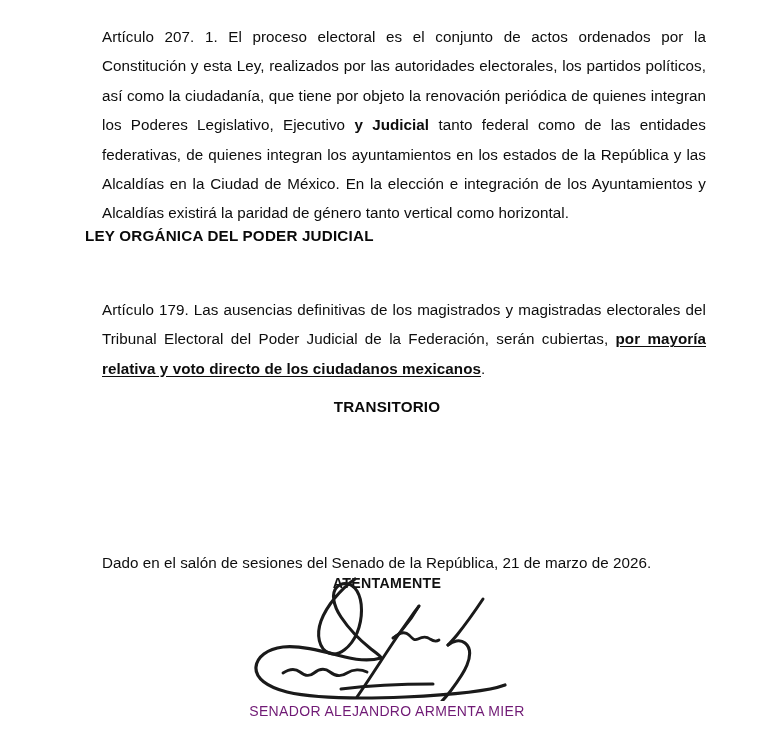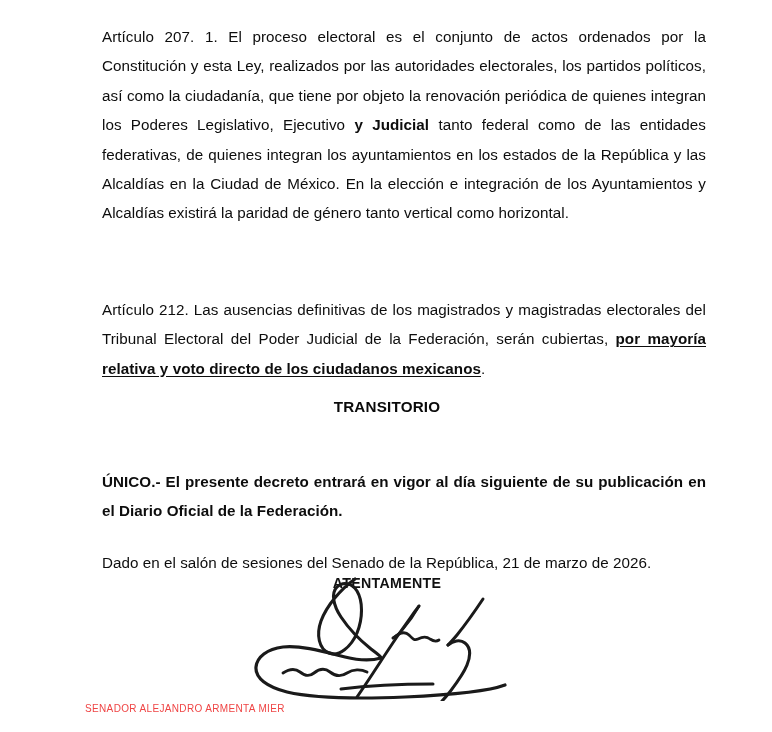--- a/index.html
+++ b/index.html
@@ -132,41 +132,41 @@
     height: 128px;
     z-index: 2;
     pointer-events: none;
   }
 
   .signature-name {
     position: absolute;
     left: 0;
     top: 128px;
     width: 604px;
-    text-align: left;
-    font-size: 10px;
+    text-align: center;
+    font-size: 14px;
     font-weight: normal;
     letter-spacing: 0.35px;
-    color: #ef4444;
+    color: #701a75;
     z-index: 1;
   }
 </style>
 </head>
 <body>
 
 <div class="page">
 
   <p class="body-text para-art207"><span>Artículo 207. 1. El proceso electoral es el conjunto de actos ordenados por la Constitución y esta Ley, realizados por las autoridades electorales, los partidos políticos, así como la ciudadanía, que tiene por objeto la renovación periódica de quienes integran los Poderes Legislativo, Ejecutivo </span><strong>y Judicial</strong><span> tanto federal como de las entidades federativas, de quienes integran los ayuntamientos en los estados de la República y las Alcaldías en la Ciudad de México. En la elección e integración de los Ayuntamientos y Alcaldías existirá la paridad de género tanto vertical como horizontal.</span></p>
 
+  <h2 class="heading-ley">LEY ORGÁNICA DEL PODER JUDICIAL</h2>
 
-  <p class="body-text para-art179"><span>Artículo 212. Las ausencias definitivas de los magistrados y magistradas electorales del Tribunal Electoral del Poder Judicial de la Federación, serán cubiertas, </span><span class="hl">por mayoría relativa y voto directo de los ciudadanos mexicanos</span><span>.</span></p>
+  <p class="body-text para-art179"><span>Artículo 179. Las ausencias definitivas de los magistrados y magistradas electorales del Tribunal Electoral del Poder Judicial de la Federación, serán cubiertas, </span><span class="hl">por mayoría relativa y voto directo de los ciudadanos mexicanos</span><span>.</span></p>
 
   <h2 class="heading-transitorio">TRANSITORIO</h2>
 
-  <p class="body-text para-unico">ÚNICO.- El presente decreto entrará en vigor al día siguiente de su publicación en el Diario Oficial de la Federación.</p>
 
   <p class="body-text no-justify para-dado">Dado en el salón de sesiones del Senado de la República, 21 de marzo de 2026.</p>
 
   <div class="signature-block">
 
     <div class="atentamente">ATENTAMENTE</div>
 
     <svg class="signature-svg" viewBox="0 0 275 128" xmlns="http://www.w3.org/2000/svg" aria-hidden="true">
       <g fill="none" stroke="#1a1a1a" stroke-linecap="round" stroke-linejoin="round">
         <path d="M102 6 C 88 16, 74 32, 68 48 C 63 62, 66 76, 76 80 C 86 84, 98 74, 104 60 C 110 45, 110 28, 104 18 C 99 10, 90 8, 84 14 C 78 20, 80 32, 88 44 C 96 56, 108 68, 118 76 C 124 81, 128 83, 128 85" stroke-width="3.1"></path>

